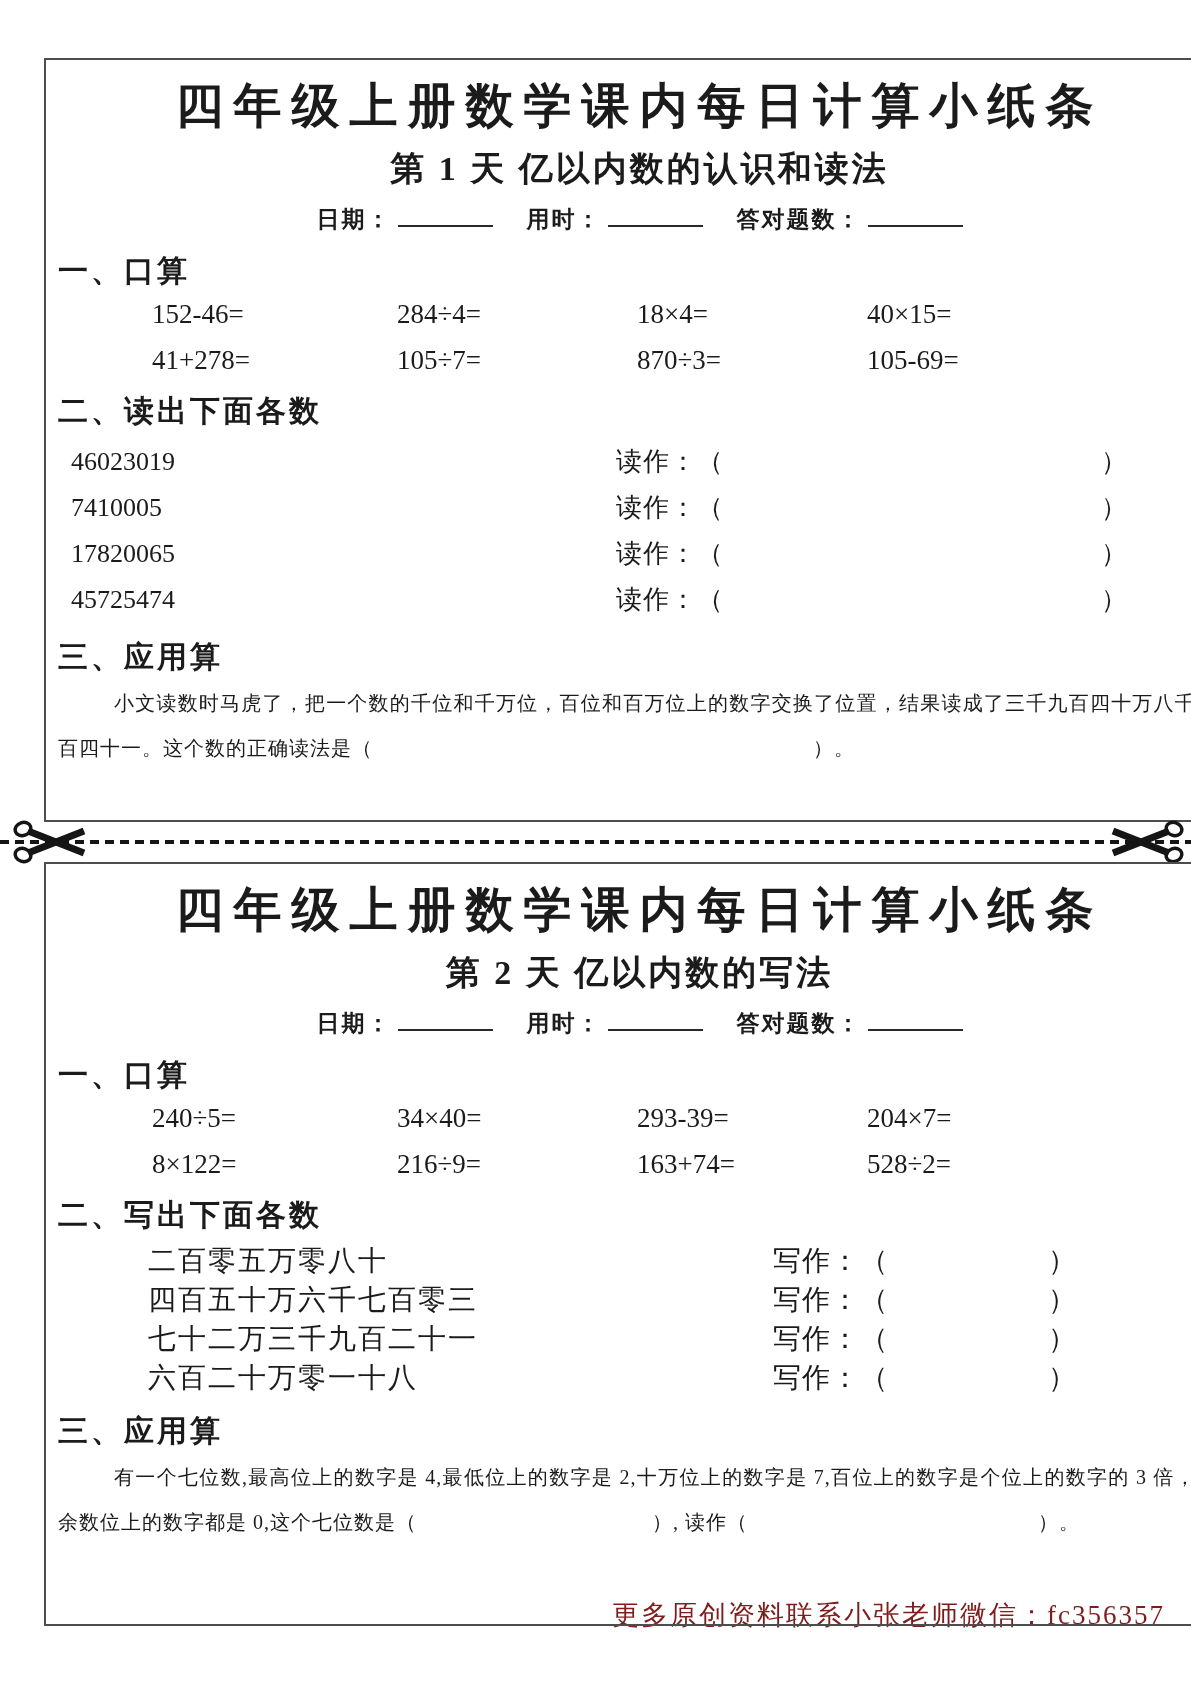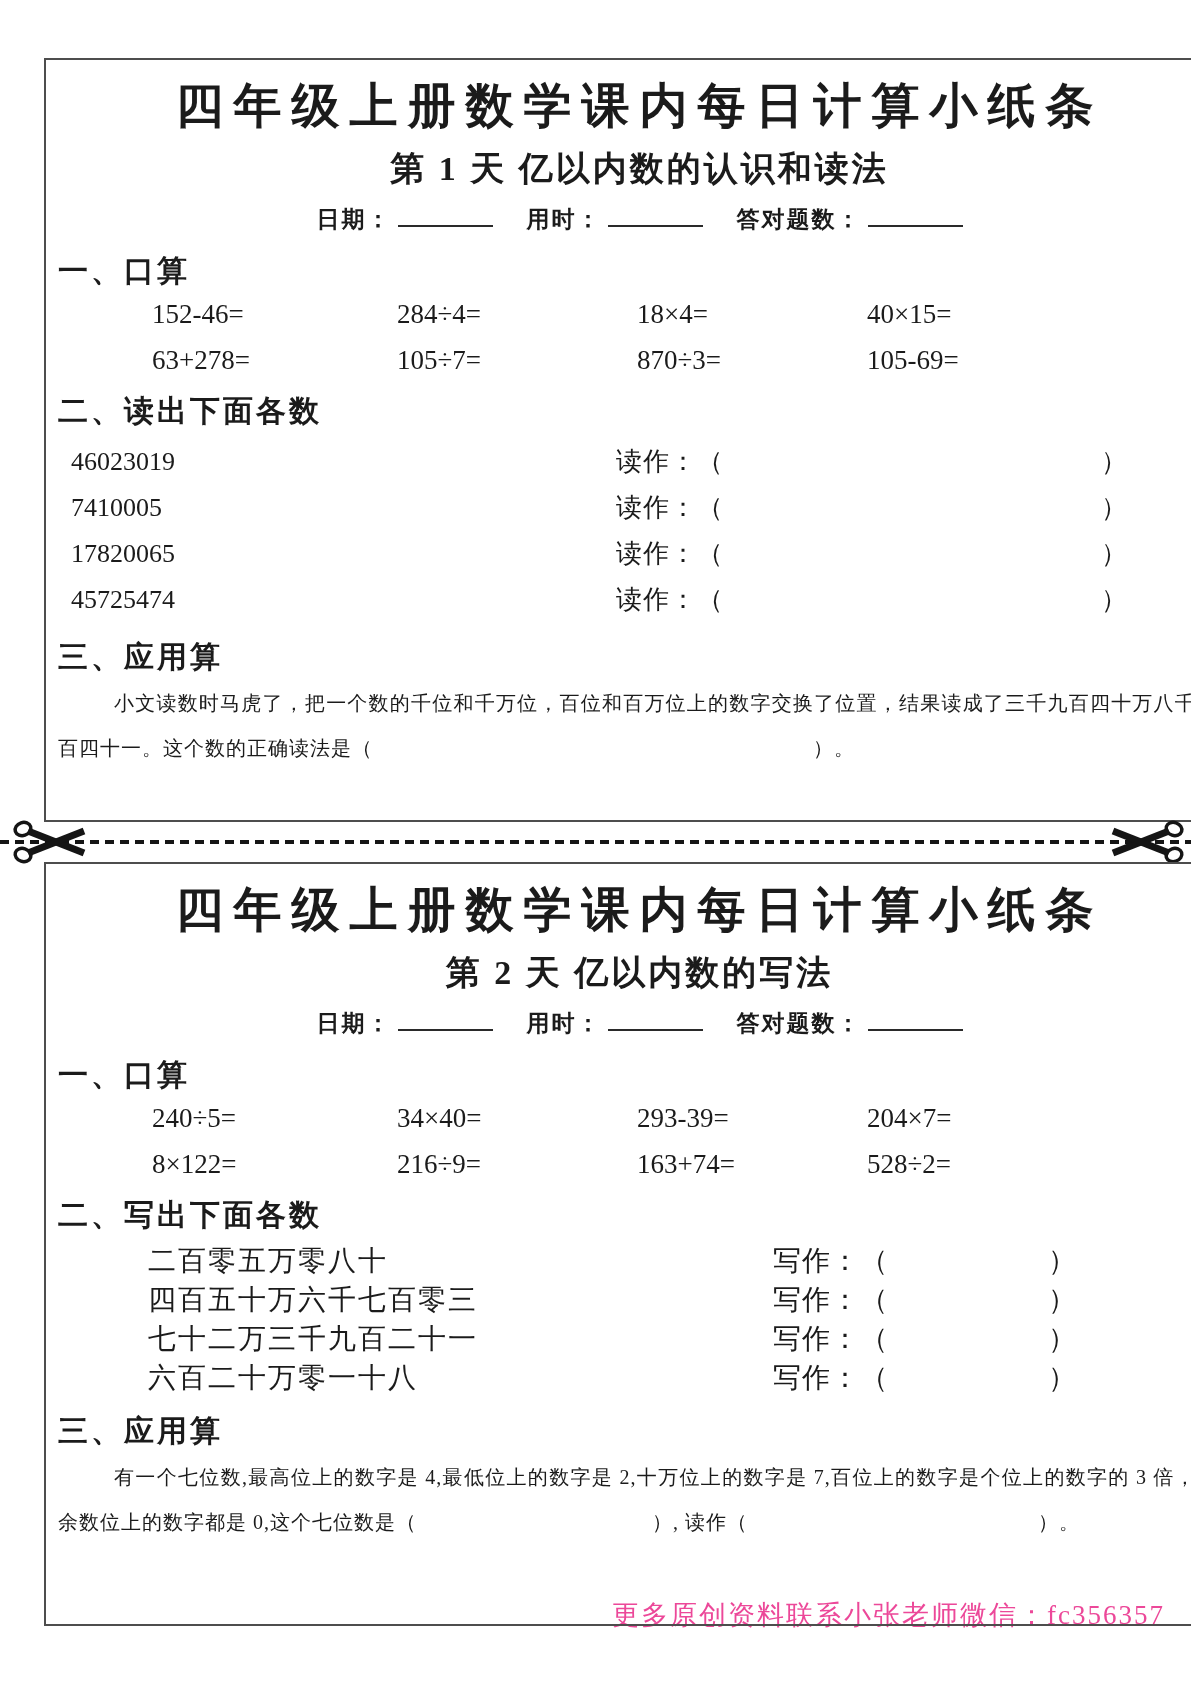--- a/index.html
+++ b/index.html
@@ -60,21 +60,21 @@
     position:absolute;left:0;top:840px;width:1191px;height:4px;
     background:repeating-linear-gradient(90deg,#151515 0 9px,transparent 9px 15px);
   }
   .scissors{position:absolute;width:74px;height:46px;}
   .scissors-left{left:12px;top:819px;}
   .scissors-right{right:6px;top:819px;transform:scaleX(-1);}
   .scissors svg{display:block;}
   
   .watermark{
     position:absolute;left:612px;top:1597px;font-size:27px;letter-spacing:2px;
-    color:#ec4899;white-space:nowrap;z-index:0;
+    color:#7f1d1d;white-space:nowrap;z-index:0;
   }
 </style>
 </head>
 <body>
 
 <div class="watermark">更多原创资料联系小张老师微信：fc356357</div>
 
 <section class="slip slip-1">
   <h1 class="slip-title">四年级上册数学课内每日计算小纸条</h1>
   <h2 class="day-title">第 1 天  亿以内数的认识和读法</h2>
@@ -82,21 +82,21 @@
   <div class="meta-row">
     <span class="meta-label">日期：</span><span class="blank"></span><span class="meta-label">用时：</span><span class="blank"></span><span class="meta-label">答对题数：</span><span class="blank blank-last"></span>
   </div>
 
   <div class="sec-heading">一、口算</div>
   <div class="oral-grid">
     <span class="oral-cell">152-46=</span>
     <span class="oral-cell">284÷4=</span>
     <span class="oral-cell">18×4=</span>
     <span class="oral-cell">40×15=</span>
-    <span class="oral-cell">63+278=</span>
+    <span class="oral-cell">41+278=</span>
     <span class="oral-cell">105÷7=</span>
     <span class="oral-cell">870÷3=</span>
     <span class="oral-cell">105-69=</span>
   </div>
 
   <div class="sec-heading">二、读出下面各数</div>
   <div class="read-rows">
     <div class="read-row">
       <span class="read-num">46023019</span>
       <span class="read-label">读作：（</span>

